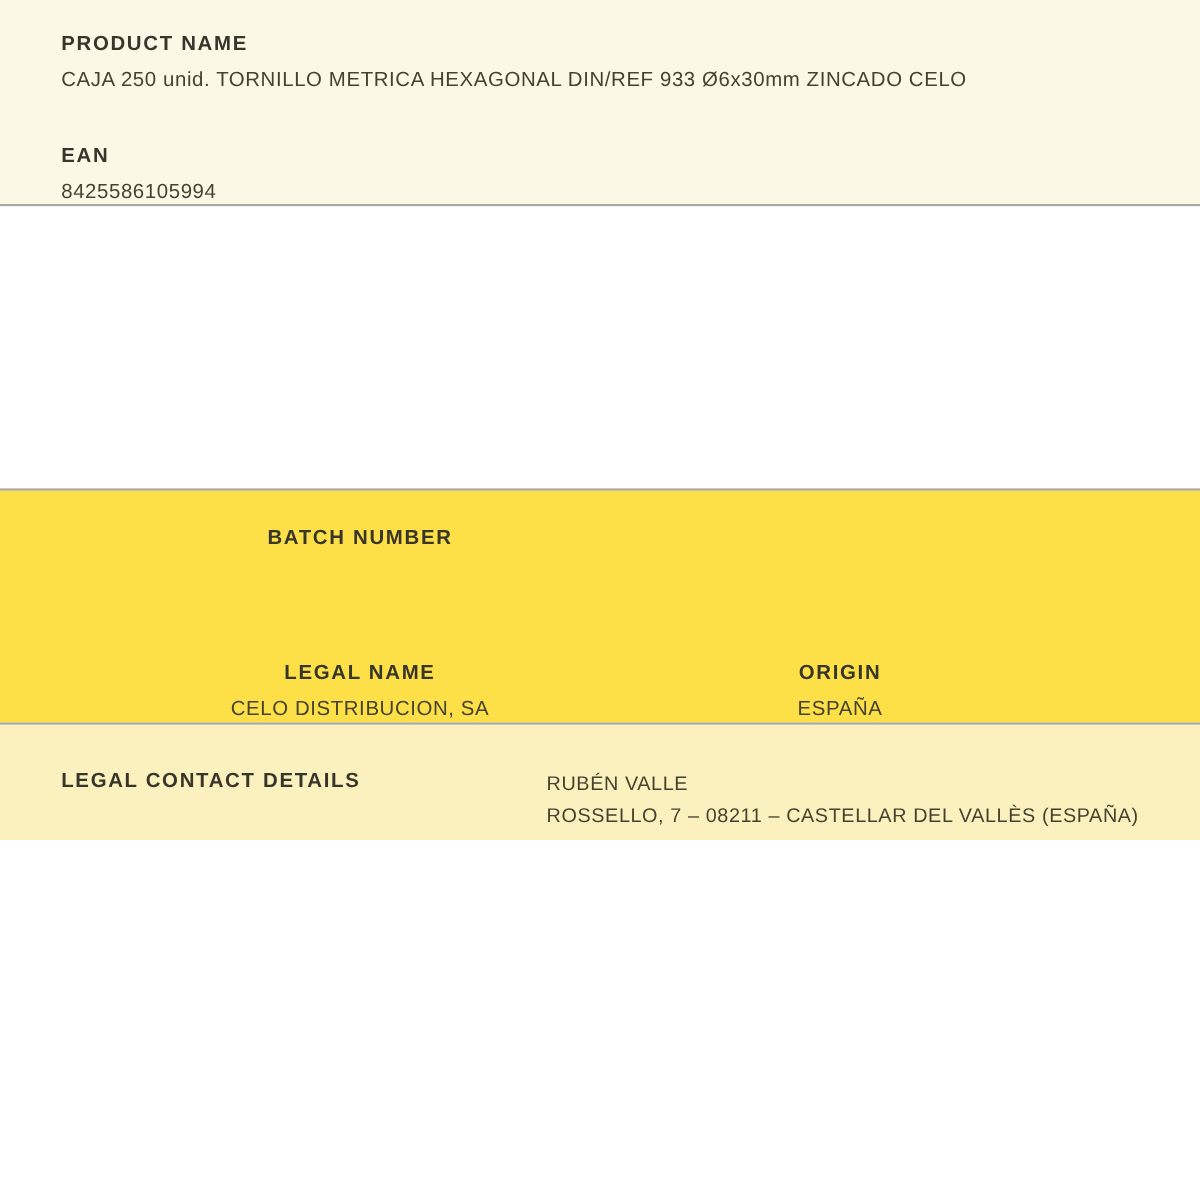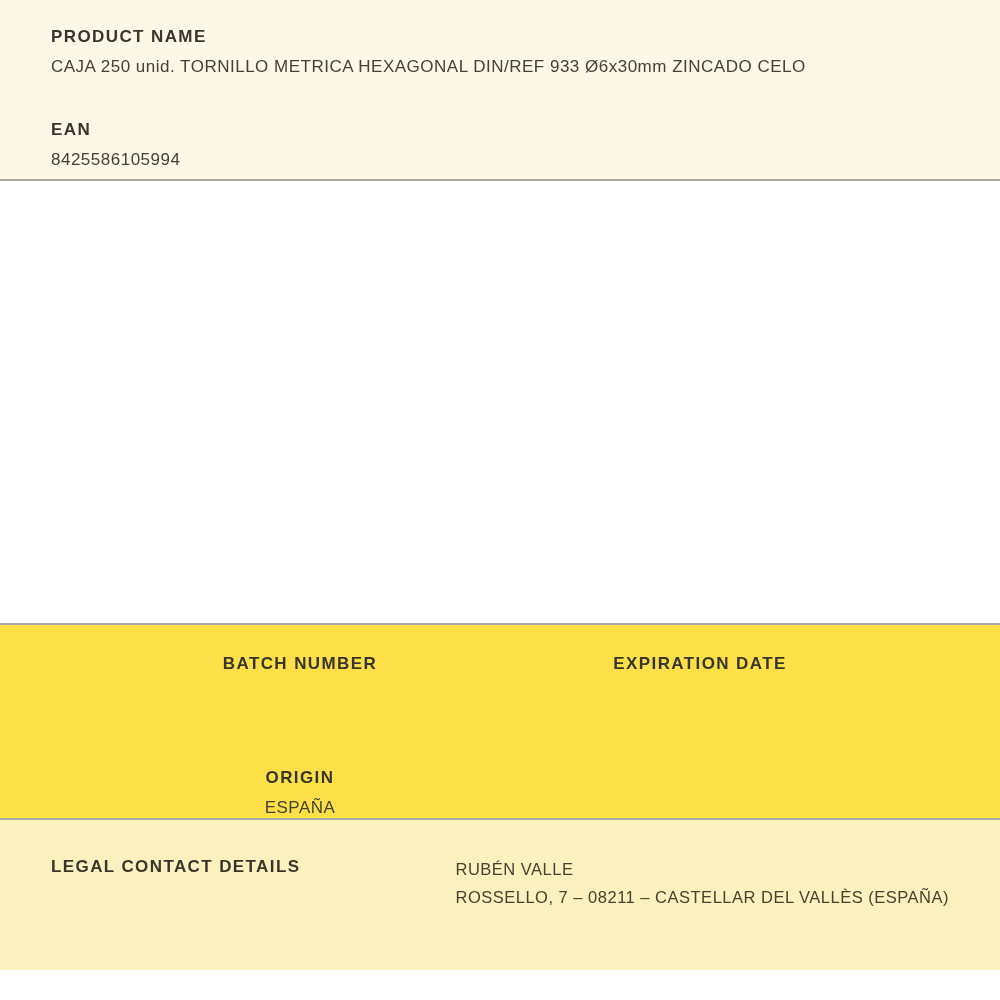--- a/index.html
+++ b/index.html
@@ -4,21 +4,21 @@
 <style>
   * { margin: 0; padding: 0; box-sizing: border-box; }
   html, body { background: #ffffff; }
   body {
     width: 1000px;
     height: 1000px;
     font-family: "Liberation Sans", sans-serif;
     color: #3e3b2d;
     overflow: hidden;
   }
-  .page { width: 1000px; height: 970px; display: flex; flex-direction: column; }
+  .page { width: 1000px; height: 700px; display: flex; flex-direction: column; }
 
   
   .sec-top {
     height: 185px;
     background: #fcf8e6;
     padding: 26px 51px 0 51px;
   }
   .divider {
     height: 2px;
     background: #abaaa2;
@@ -98,22 +98,25 @@
 
   <div class="divider"></div>
 
   <div class="sec-details">
     <div class="details-grid">
       <div class="cell">
         <div class="label">BATCH NUMBER</div>
         <div class="value empty-value"></div>
       </div>
       <div class="cell">
-        <div class="label">EXPIRATION DATE</div>
         <div class="value empty-value"></div>
+      </div>
+      <div class="cell row2">
+        <div class="label">LEGAL NAME</div>
+        <div class="value">CELO DISTRIBUCION, SA</div>
       </div>
       <div class="cell row2">
         <div class="label">ORIGIN</div>
         <div class="value">ESPAÑA</div>
       </div>
     </div>
   </div>
 
   <div class="divider"></div>
 

